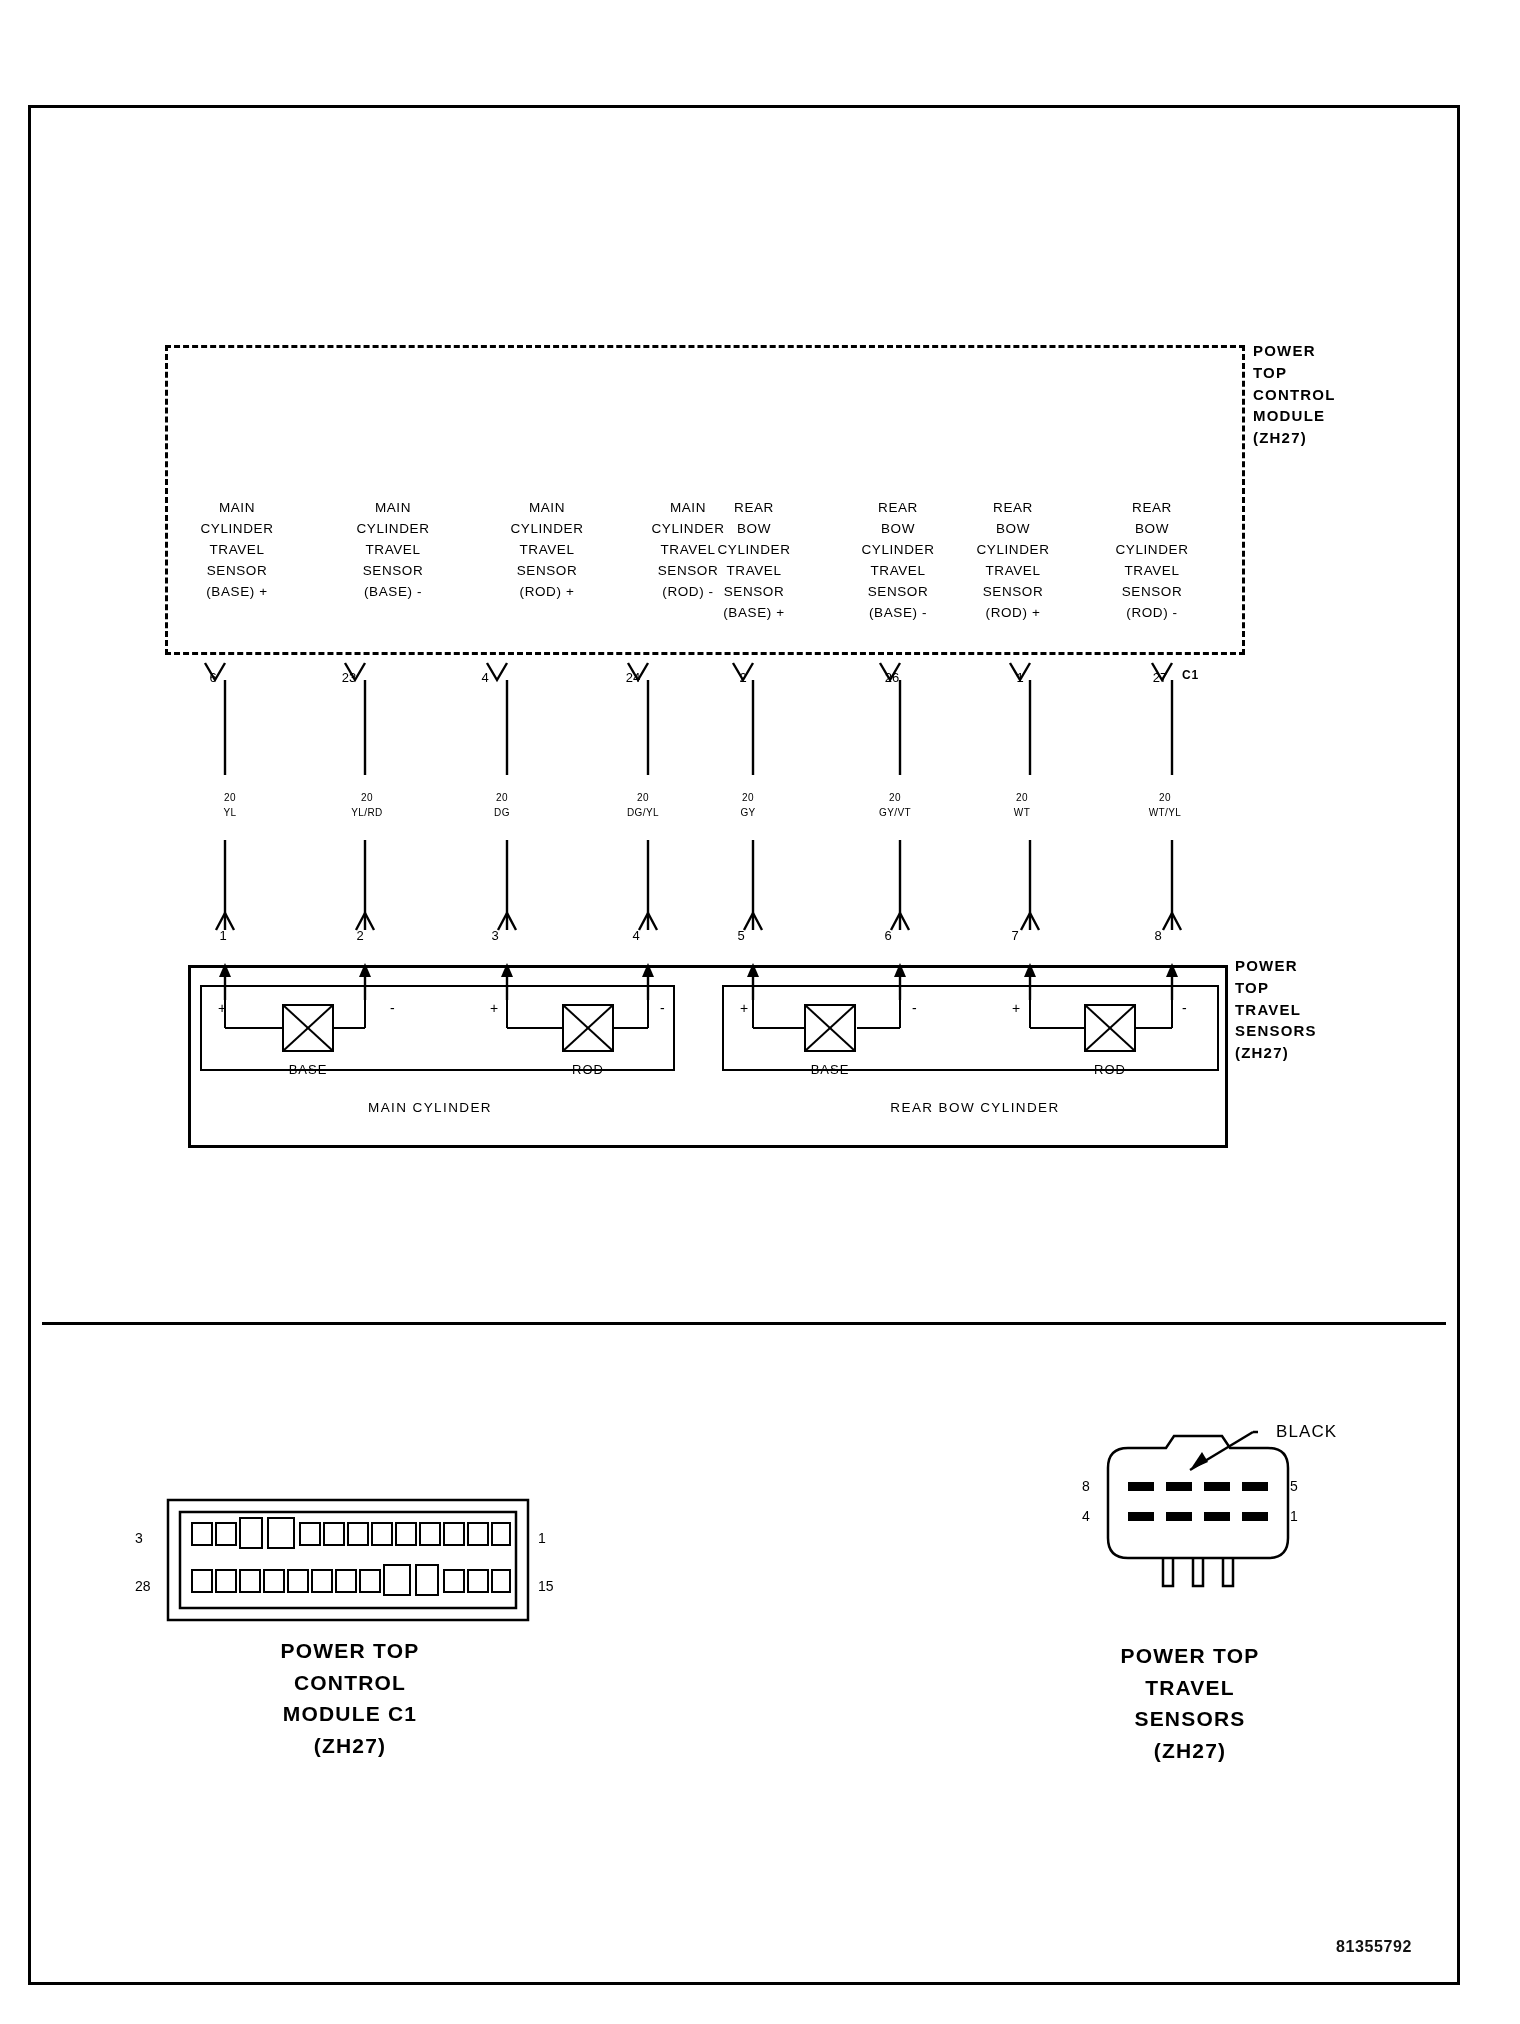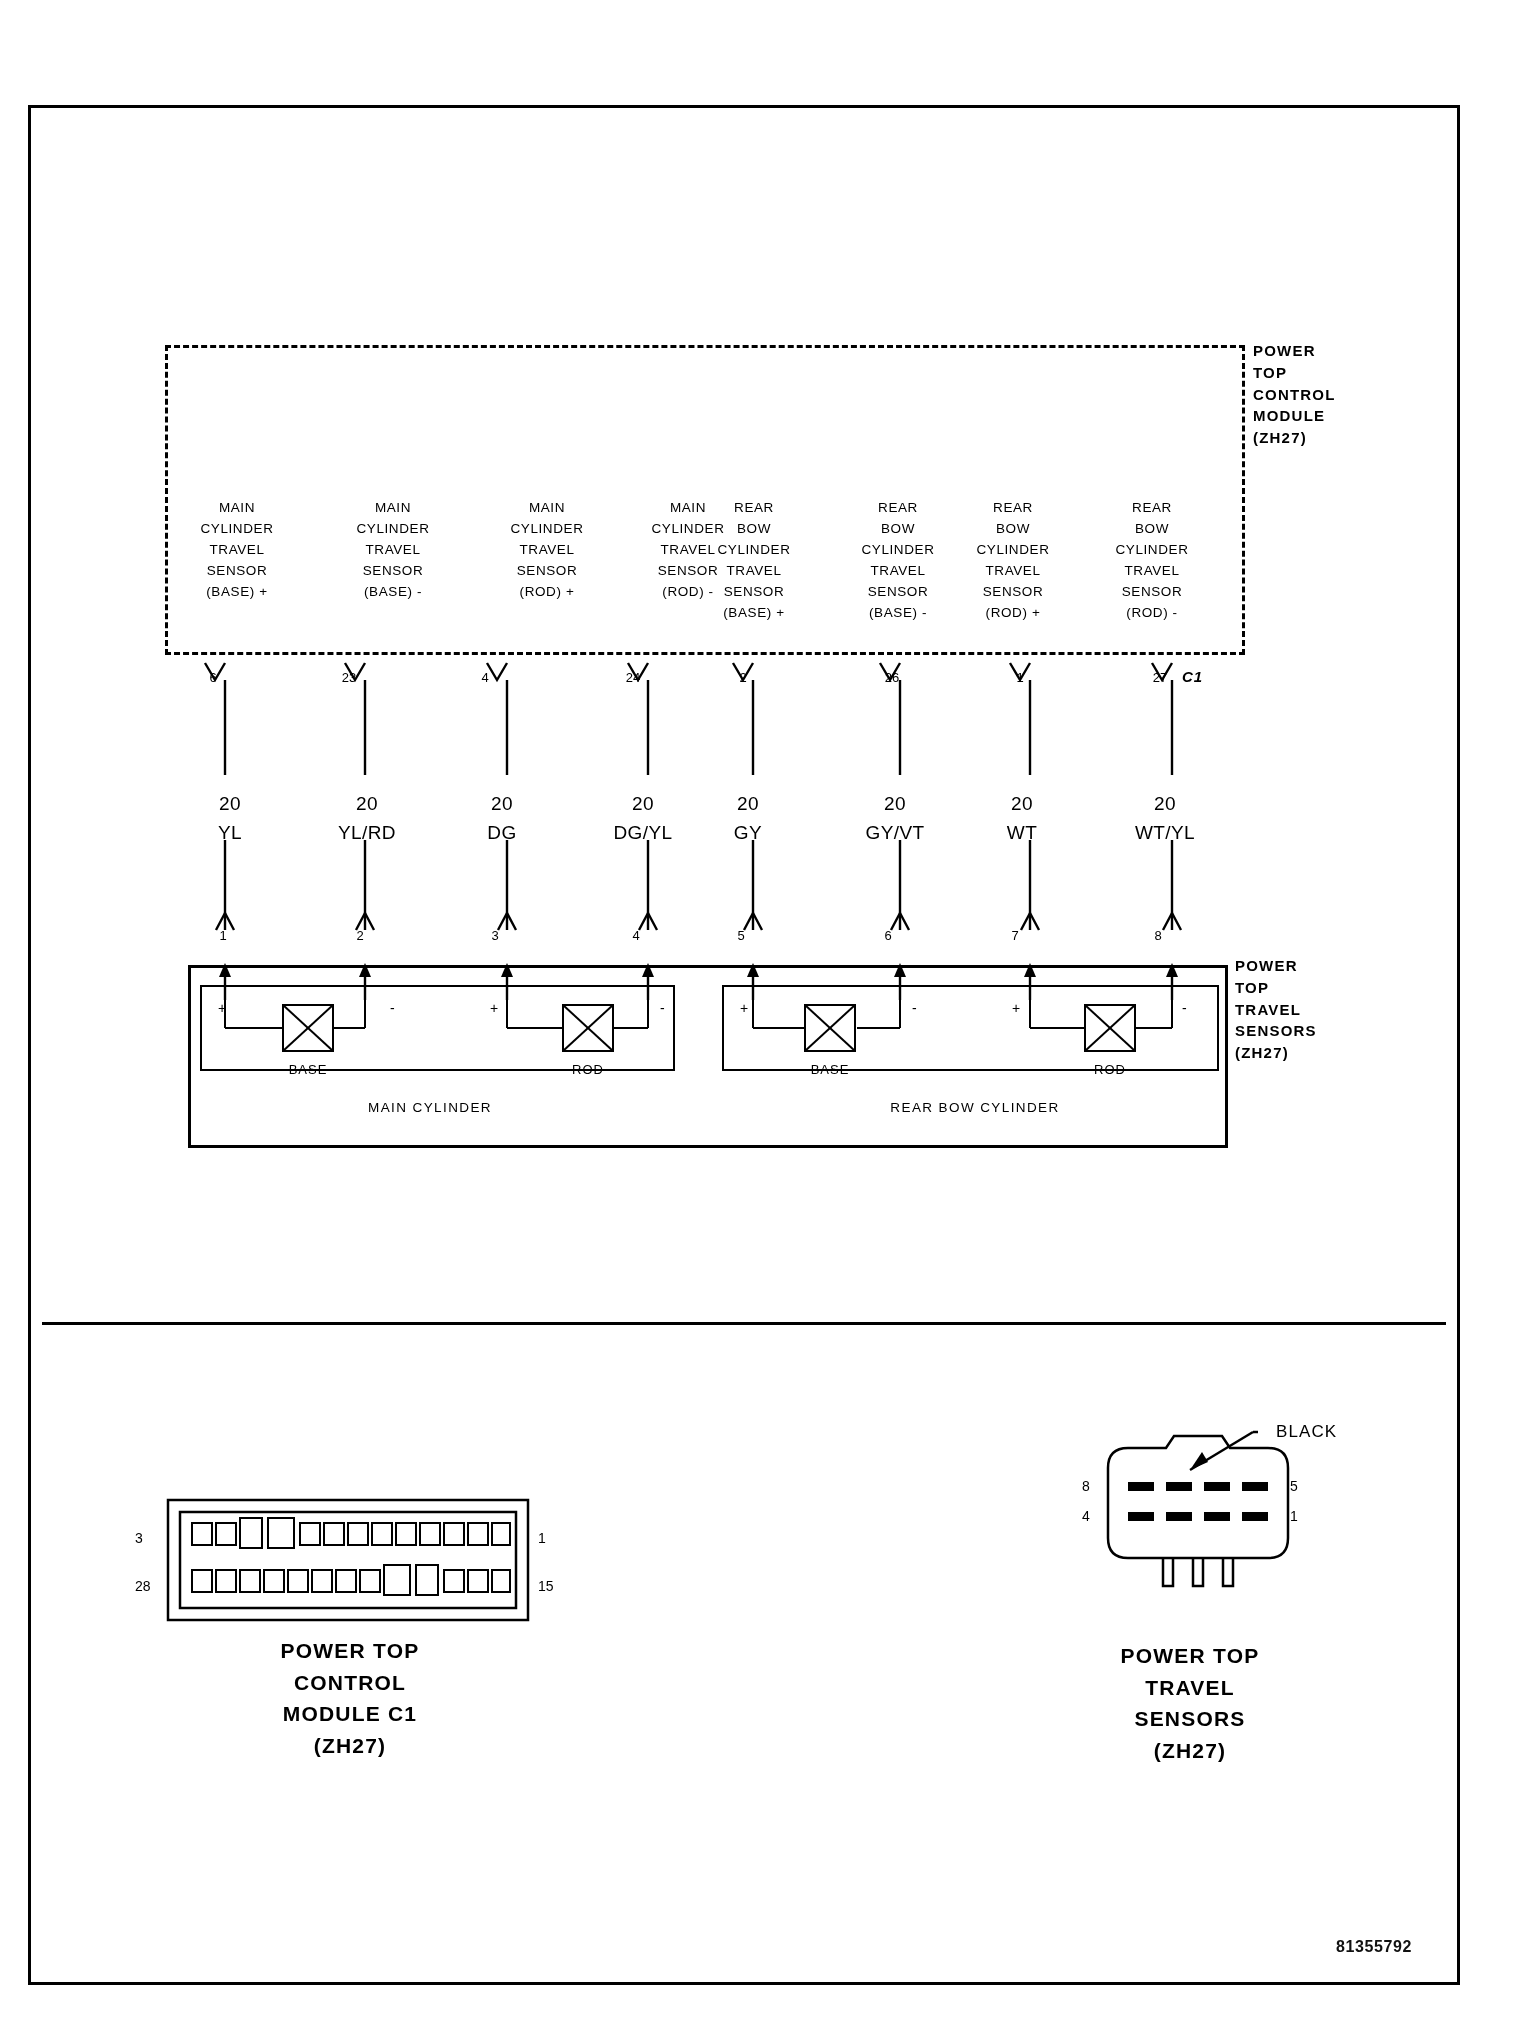--- a/index.html
+++ b/index.html
@@ -8,22 +8,22 @@
   .title{position:absolute;left:22px;top:12px;width:1450px;font-size:27px;font-weight:bold;line-height:1.28;letter-spacing:0.2px;}
   .frame{position:absolute;left:28px;top:105px;width:1432px;height:1880px;border:3px solid #000;box-sizing:border-box;}
   .divider{position:absolute;left:42px;top:1322px;width:1404px;height:3px;background:#000;}
 
   
   .module-box{position:absolute;left:165px;top:345px;width:1080px;height:310px;border:3px dashed #000;box-sizing:border-box;}
   .module-label{position:absolute;left:1253px;top:340px;width:140px;font-size:15px;font-weight:bold;letter-spacing:1.2px;line-height:1.45;}
 
   .pinlabel{position:absolute;width:120px;text-align:center;font-size:13.5px;letter-spacing:0.6px;line-height:1.55;}
   .pinnum{position:absolute;width:40px;text-align:center;font-size:13px;}
-  .wirelabel{position:absolute;width:80px;text-align:center;font-size:19px;line-height:1.5;letter-spacing:0.4px;}
-  .c1lab{position:absolute;font-size:15px;font-weight:bold;letter-spacing:0.8px;font-style:italic;}
+  .wirelabel{position:absolute;width:80px;text-align:center;font-size:10px;line-height:1.5;letter-spacing:0.4px;}
+  .c1lab{position:absolute;font-size:12px;font-weight:bold;letter-spacing:0.8px;}
 
   
   .sensor-outer{position:absolute;left:188px;top:965px;width:1040px;height:183px;border:3px solid #000;box-sizing:border-box;}
   .sensor-inner{position:absolute;border:2px solid #000;box-sizing:border-box;}
   .sens-label{position:absolute;font-size:13px;letter-spacing:1px;text-align:center;}
   .sens-title{position:absolute;font-size:13.5px;letter-spacing:1.4px;text-align:center;}
   .sensor-right-label{position:absolute;left:1235px;top:955px;width:150px;font-size:15px;font-weight:bold;letter-spacing:1.2px;line-height:1.45;}
 
   
   .conn-caption{position:absolute;text-align:center;font-size:21px;font-weight:bold;letter-spacing:1.2px;line-height:1.5;}

